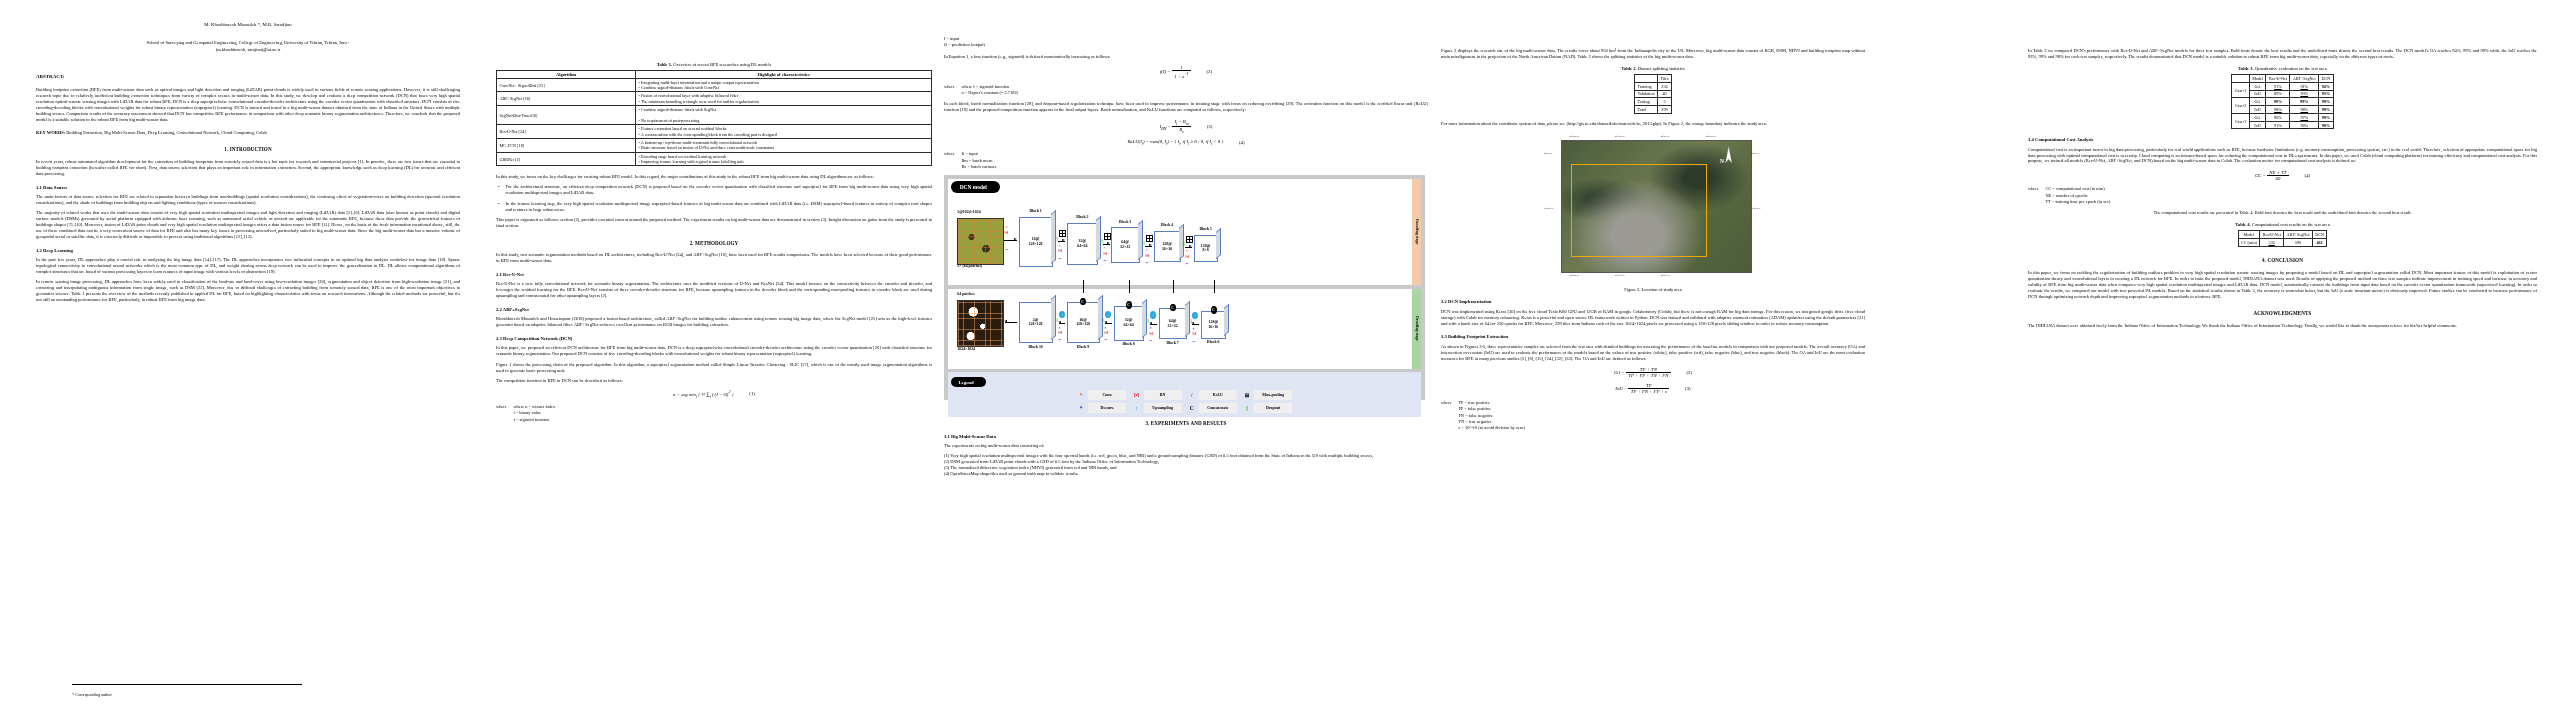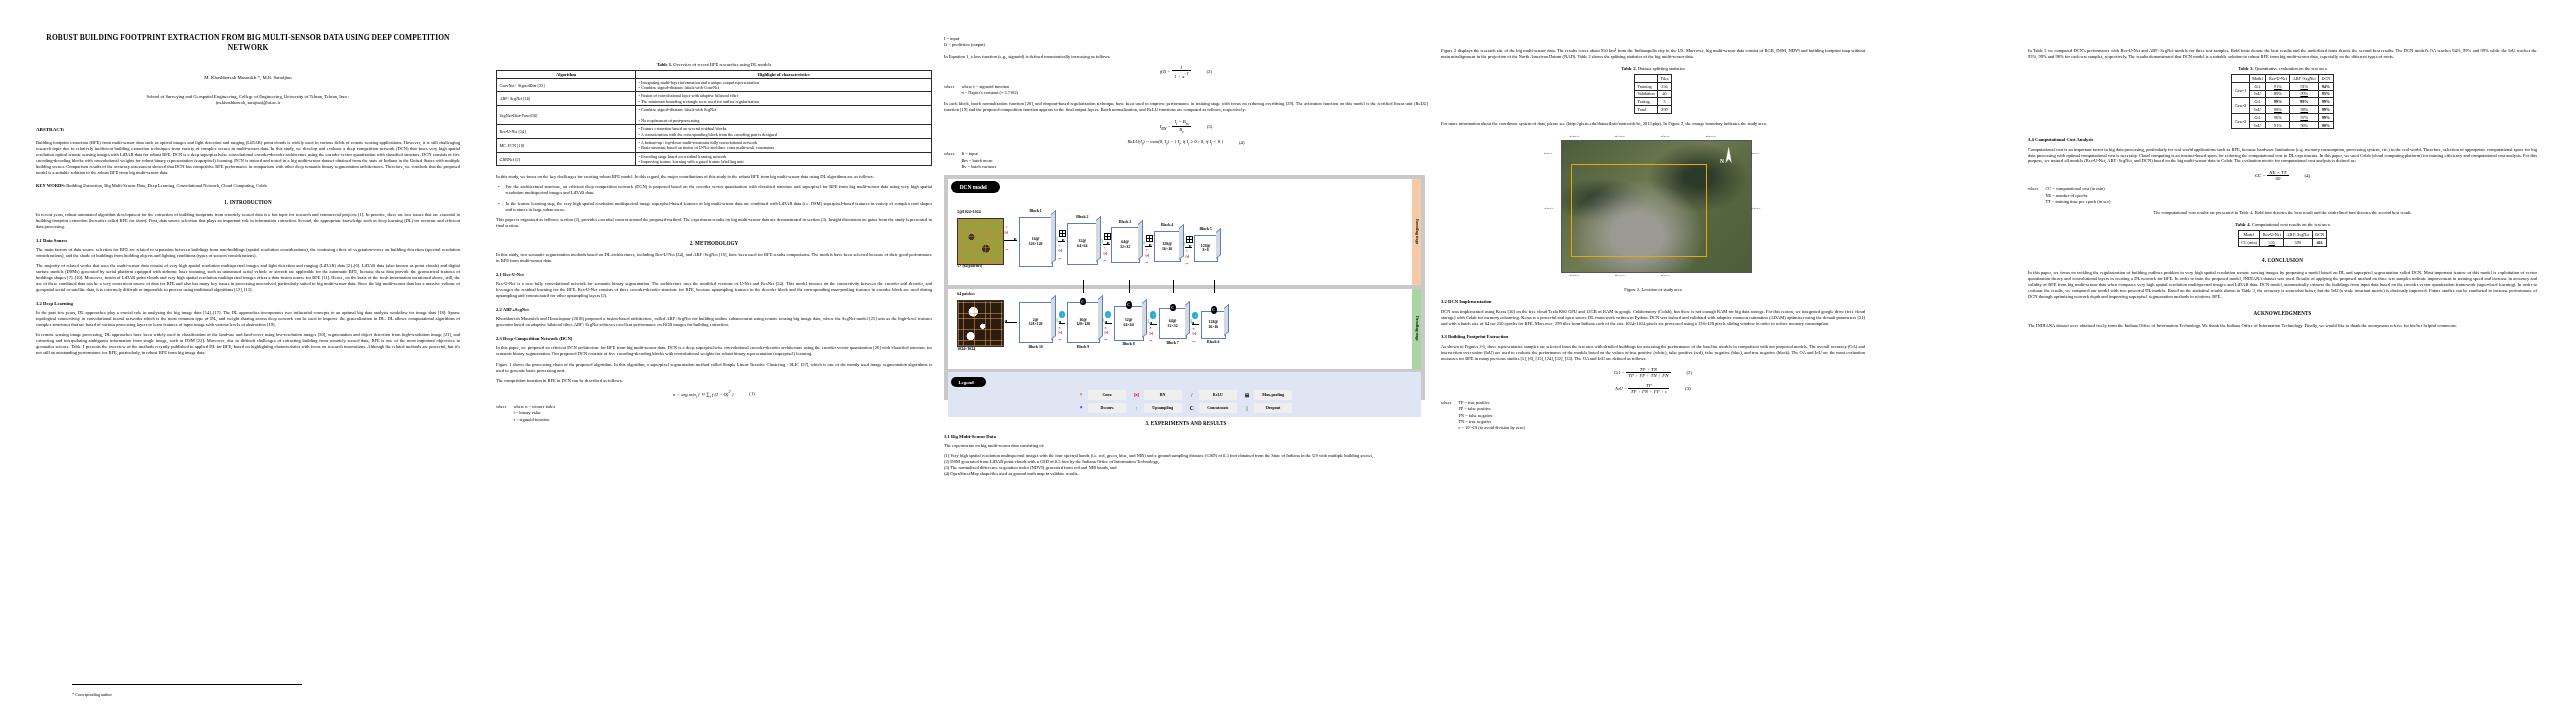--- a/index.html
+++ b/index.html
@@ -95,21 +95,20 @@
   .mapbox{position:absolute;border:1px solid #f0a500;}
   .mtick{position:absolute;font-size:2.2px;color:#111;white-space:nowrap;}
   .narrow{position:absolute;color:#fff;font-size:5.4px;font-weight:bold;text-align:center;line-height:1;}
 </style>
 </head>
 <body>
 
 <div class="page">
 
   <div class="col c1">
-    <div class="title">ROBUST BUILDING FOOTPRINT EXTRACTION FROM BIG MULTI-SENSOR DATA USING DEEP COMPETITION NETWORK</div>
     <div class="authors">M. Khoshboresh Masouleh *, M.R. Saradjian</div>
     <div class="affil">
       <div>School of Surveying and Geospatial Engineering, College of Engineering, University of Tehran, Tehran, Iran -</div>
       <div>(m.khoshboresh, sarajian)@ut.ac.ir</div>
     </div>
     <div class="h-abs">ABSTRACT:</div>
     <p>Building footprint extraction (BFE) from multi-sensor data such as optical images and light detection and ranging (LiDAR) point clouds is widely used in various fields of remote sensing applications. However, it is still challenging research topic due to relatively inefficient building extraction techniques from variety of complex scenes in multi-sensor data. In this study, we develop and evaluate a deep competition network (DCN) that fuses very high spatial resolution optical remote sensing images with LiDAR data for robust BFE. DCN is a deep superpixelwise convolutional encoder-decoder architecture using the encoder vector quantization with classified structure. DCN consists of five encoding-decoding blocks with convolutional weights for robust binary representation (superpixel) learning. DCN is trained and tested in a big multi-sensor dataset obtained from the state of Indiana in the United States with multiple building scenes. Comparison results of the accuracy assessment showed that DCN has competitive BFE performance in comparison with other deep semantic binary segmentation architectures. Therefore, we conclude that the proposed model is a suitable solution to the robust BFE from big multi-sensor data.</p>
     <div class="kw">
       <b>KEY WORDS:</b>
       <span>Building Extraction, Big Multi-Sensor Data, Deep Learning, Convolutional Network, Cloud Computing, Colab</span>

